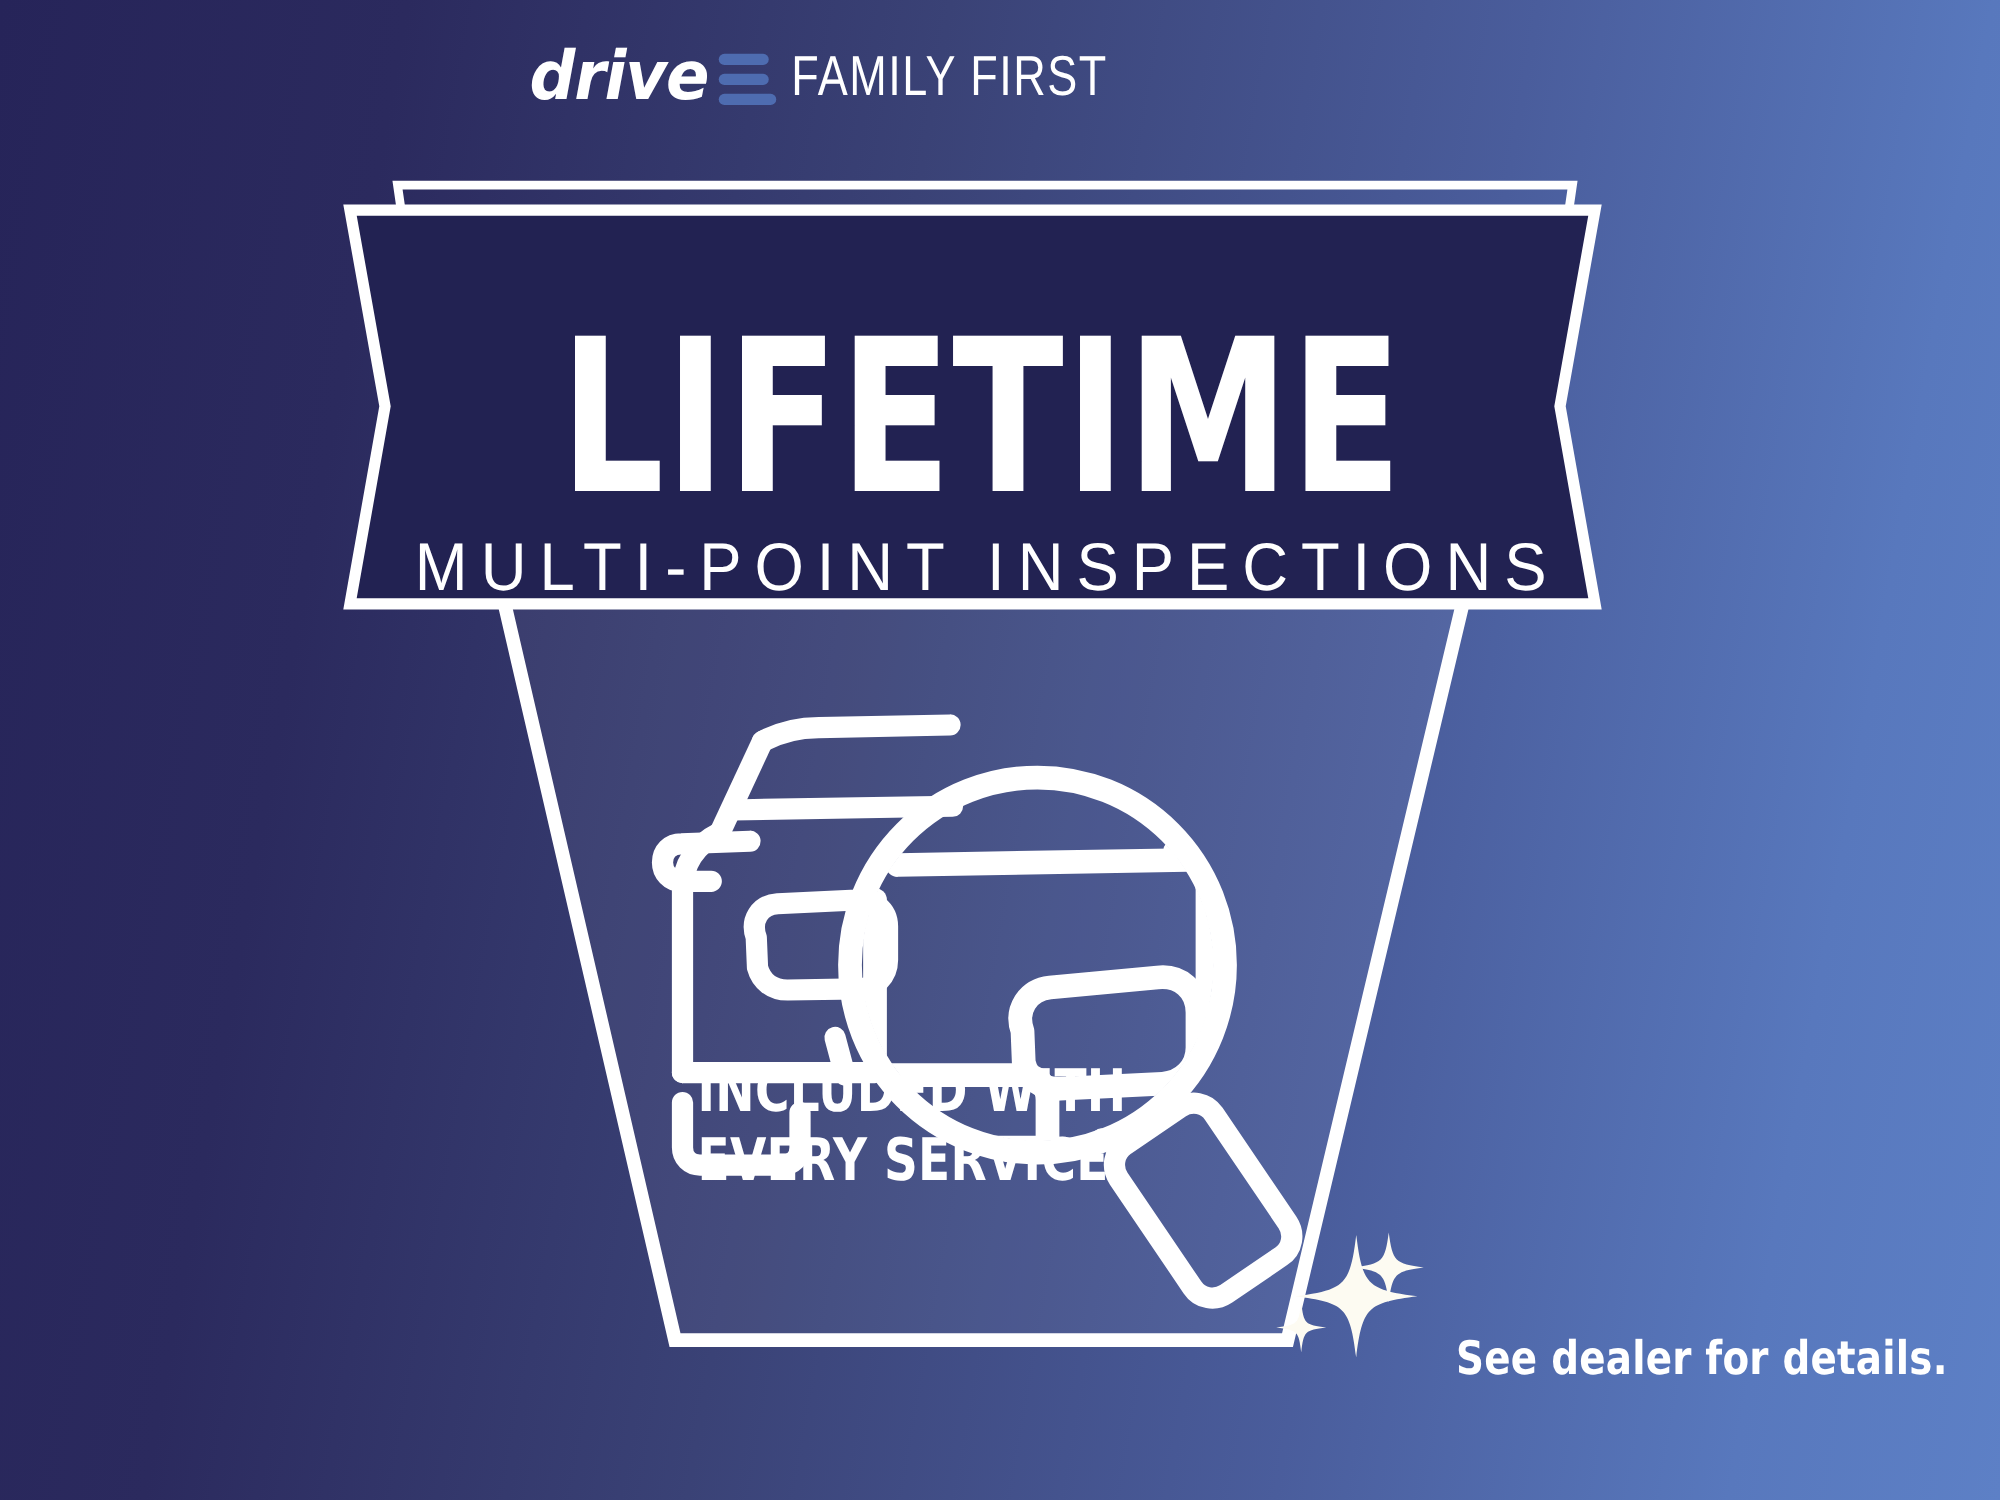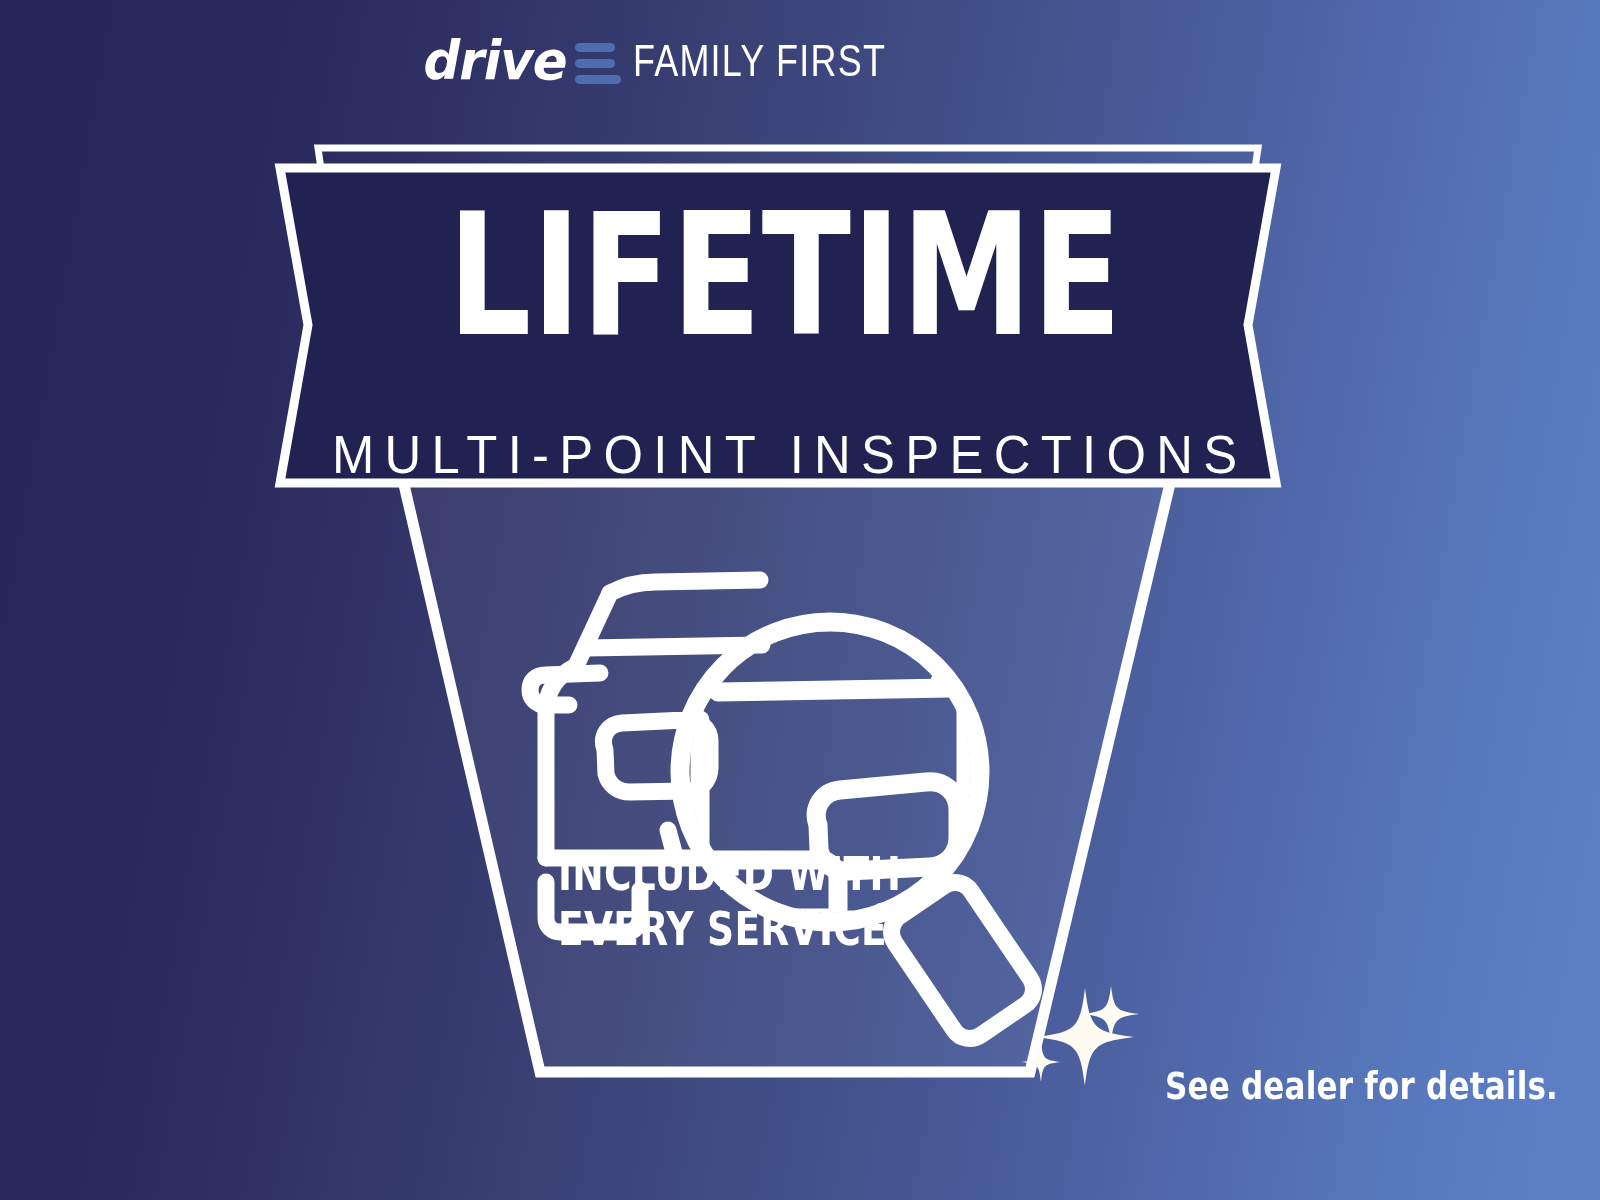--- a/index.html
+++ b/index.html
@@ -61,21 +61,21 @@
   
   #badge { position:absolute; top:120px; left:0; width:1600px; height:1000px; }
   #badge svg { display:block; width:1600px; height:1000px; overflow:visible; }
 
   
   #banner-text {
     position:absolute;
     top:155px; left:280px;
     width:1010px; height:330px;
     display:flex; flex-direction:column;
-    align-items:center; justify-content:space-between;
+    align-items:center; justify-content:flex-end;
     pointer-events:none;
   }
   #headline {
     font-family:"DejaVu Sans", sans-serif;
     font-weight:bold;
     font-size:152px;
     line-height:0.98;
     color:#ffffff;
     letter-spacing:1px;
     transform:scaleX(0.86) scaleY(1.12);

